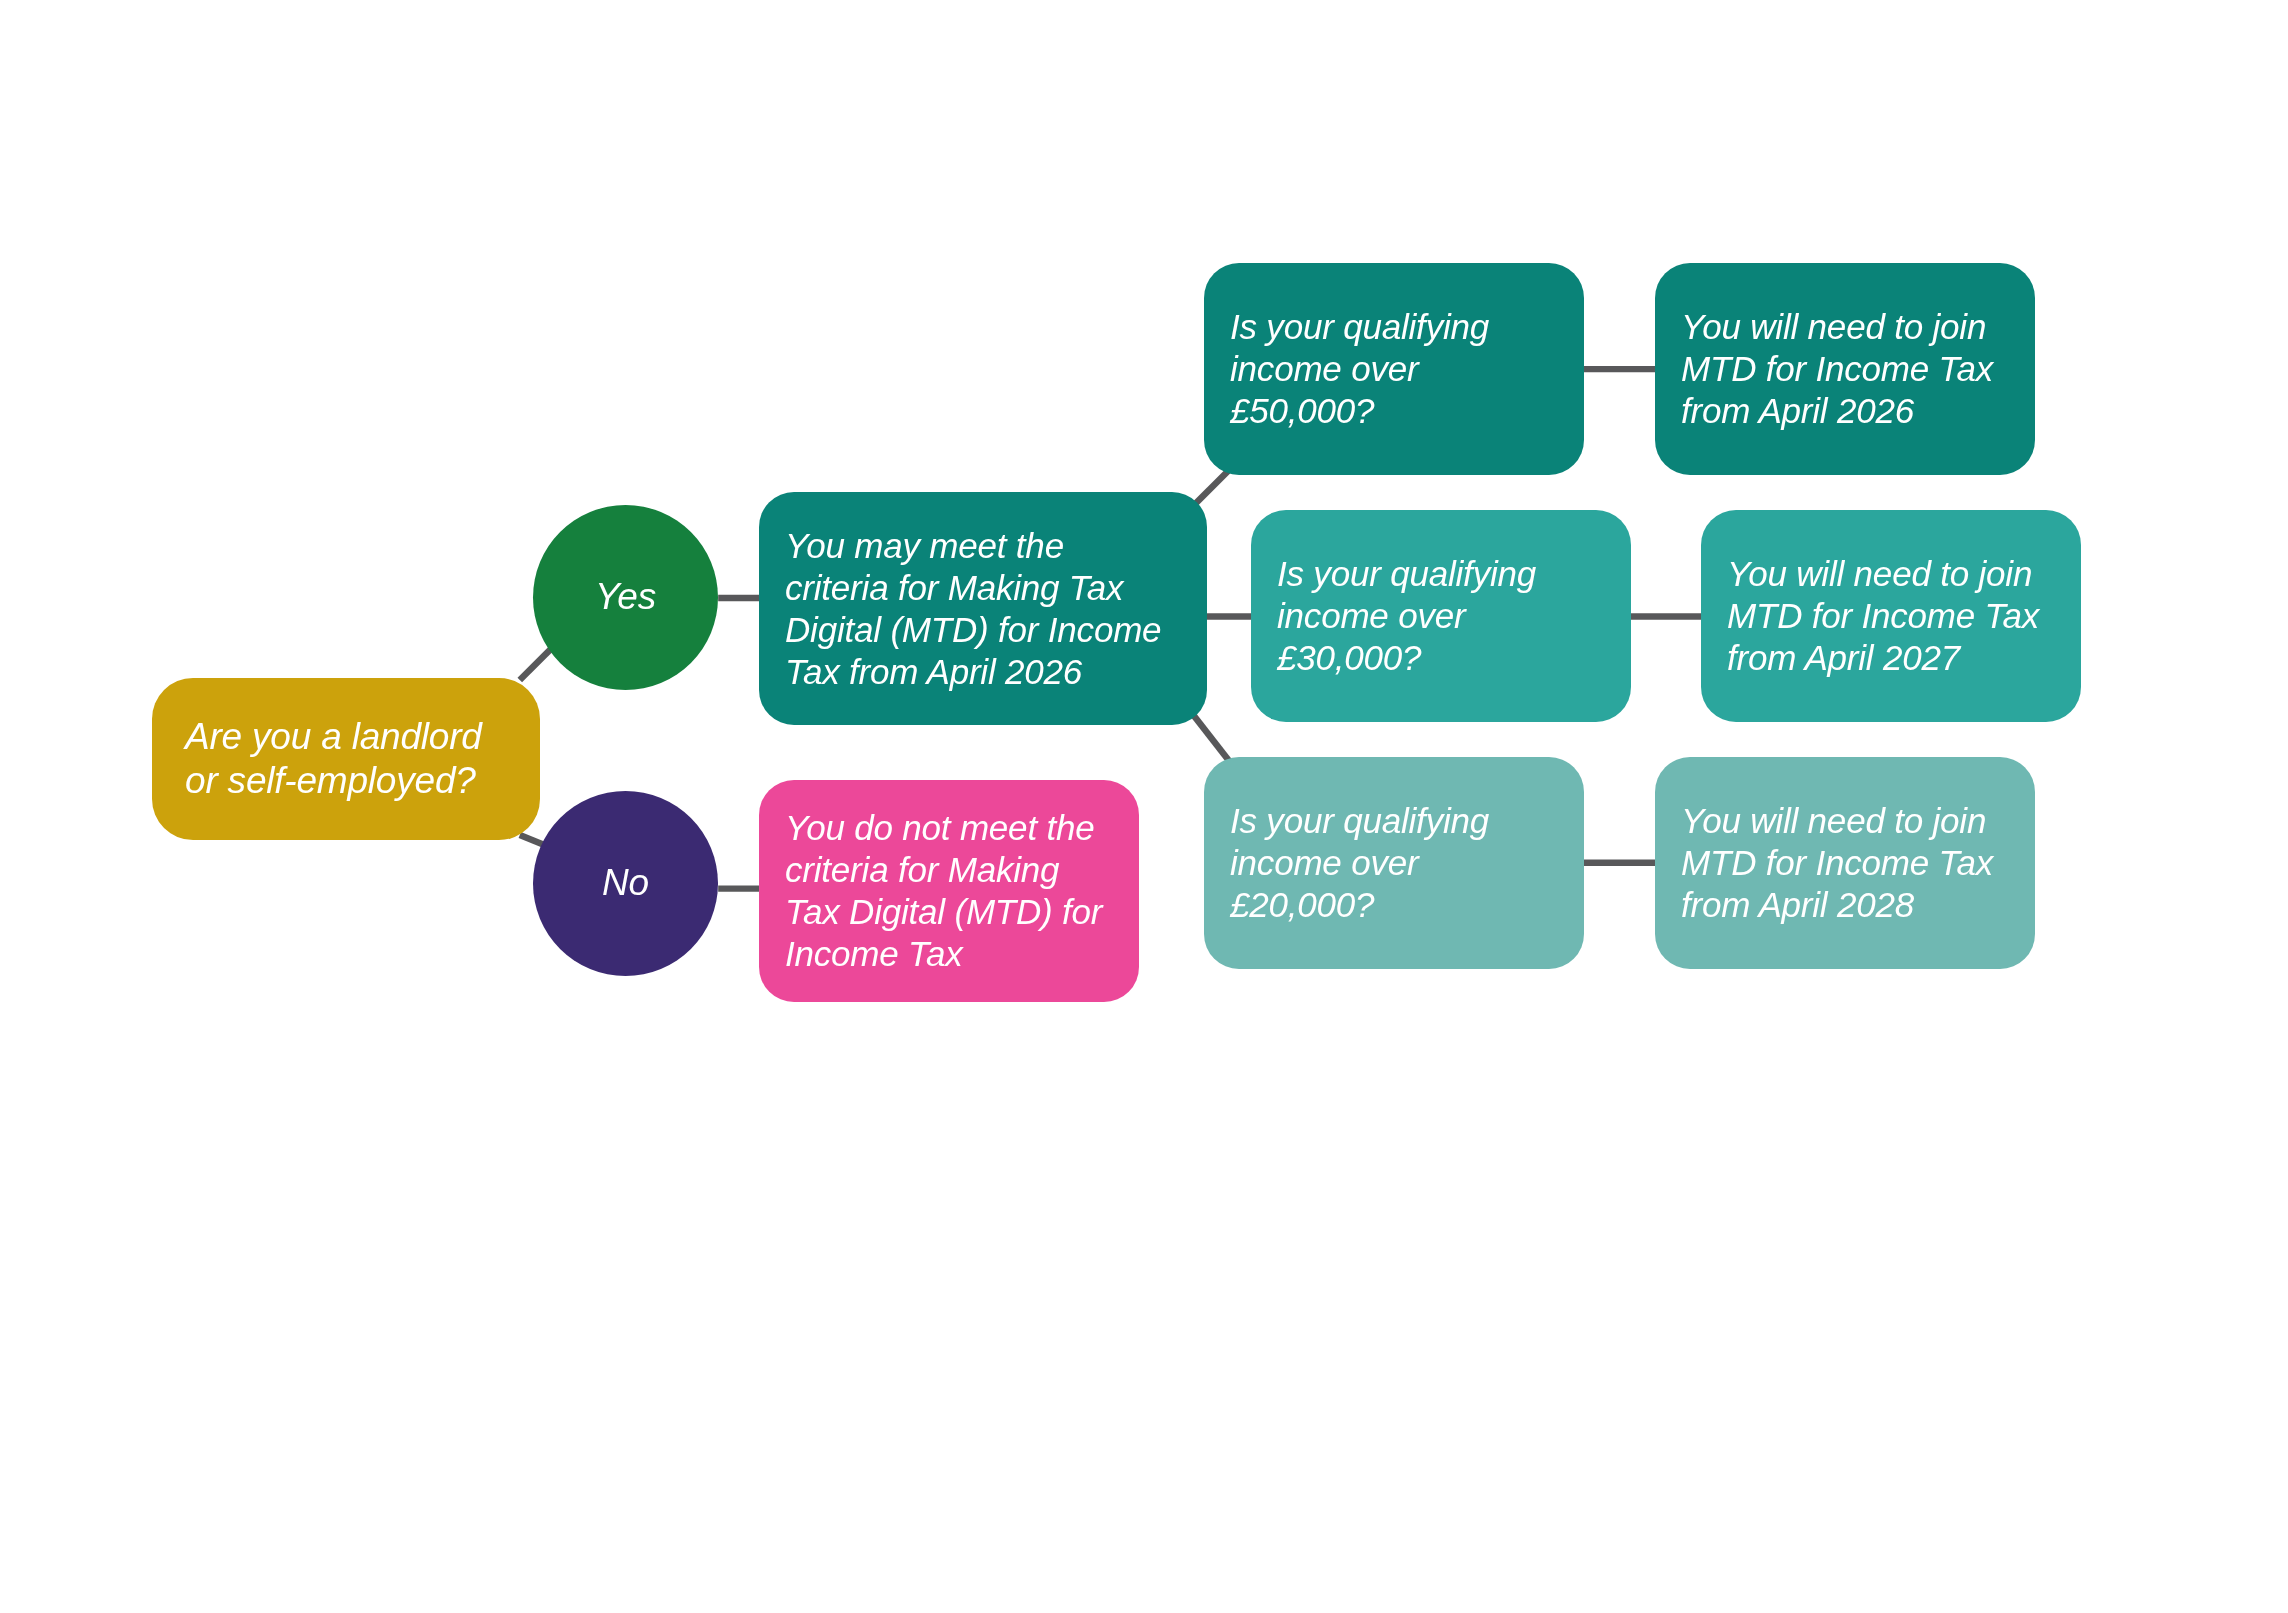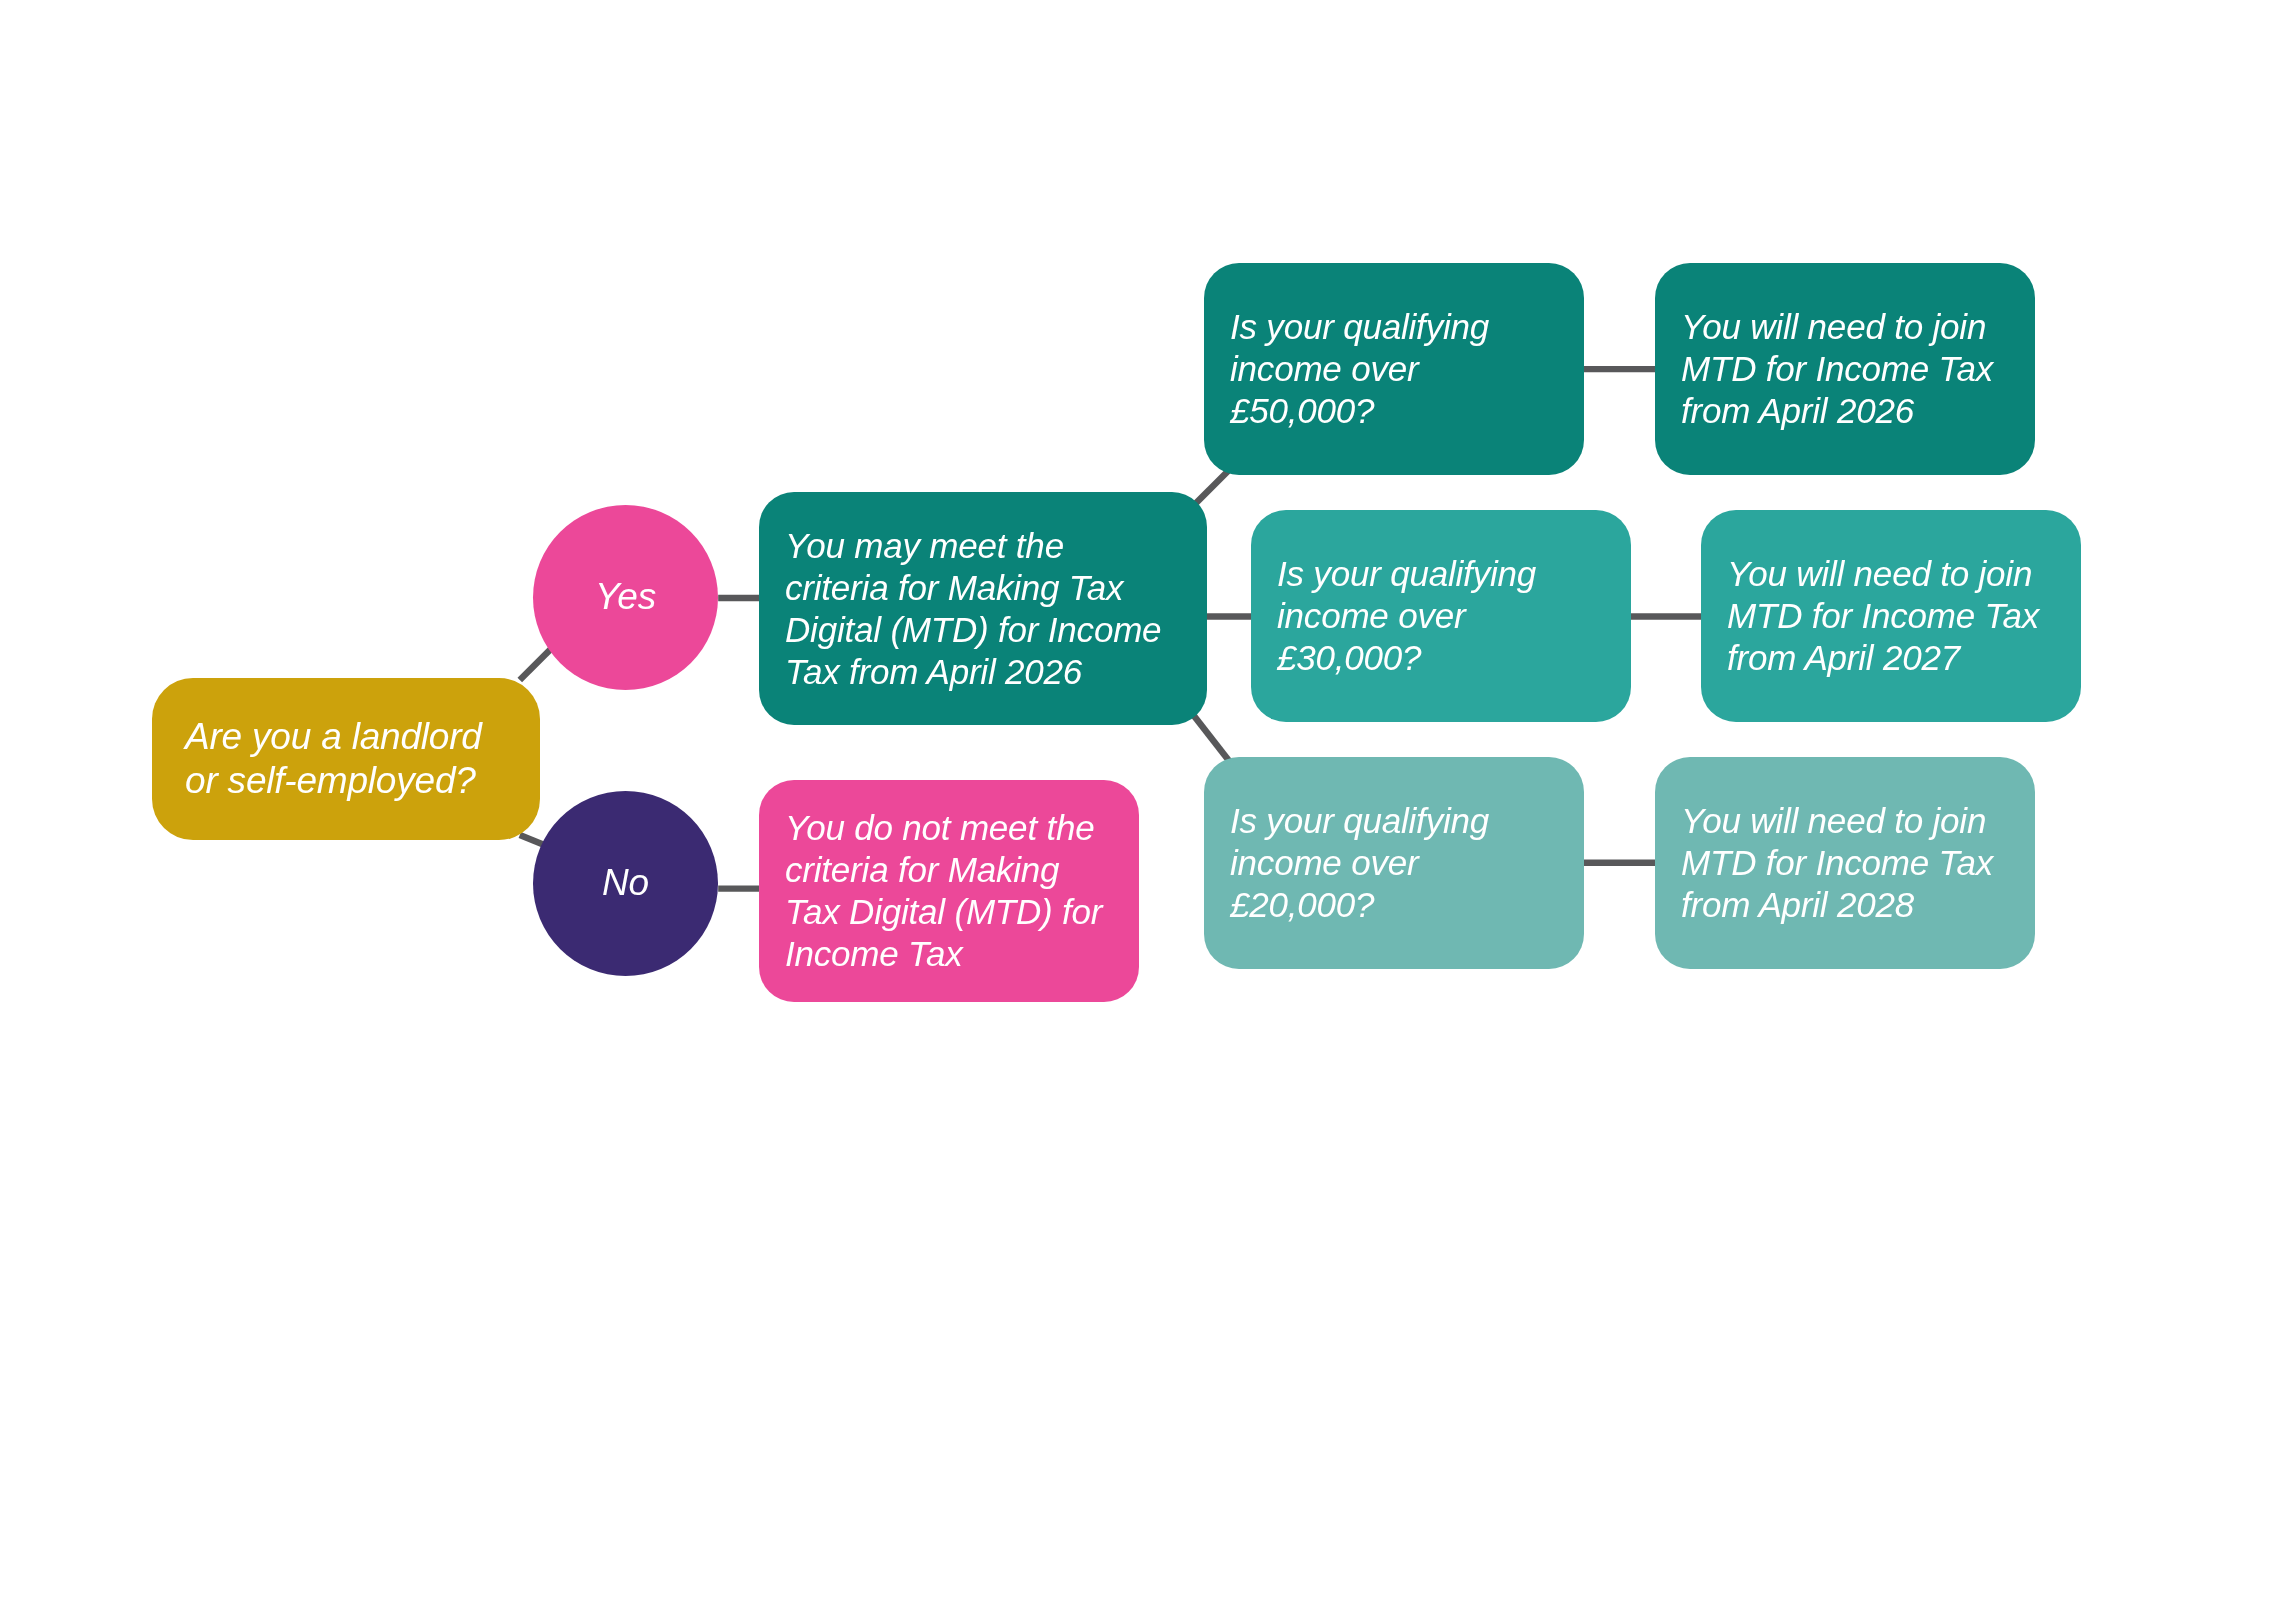--- a/index.html
+++ b/index.html
@@ -200,21 +200,21 @@
 
       <line x1="1716" y1="935" x2="1795" y2="935"></line>
     </g>
   </svg>
 
   <div class="node" id="node-root" style="background: rgb(204, 162, 12);">
     <span class="node-text">Are you a landlord
 or self-employed?</span>
   </div>
 
-  <div class="node circle" id="node-yes" style="background: #ec4899;">
+  <div class="node circle" id="node-yes" style="background: #15803d;">
     <span class="node-text">Yes</span>
   </div>
 
   <div class="node circle" id="node-no" style="background: rgb(59, 42, 114);">
     <span class="node-text">No</span>
   </div>
 
   <div class="node" id="node-meets" style="background: rgb(10, 131, 120);">
     <span class="node-text">You may meet the
 criteria for Making Tax

